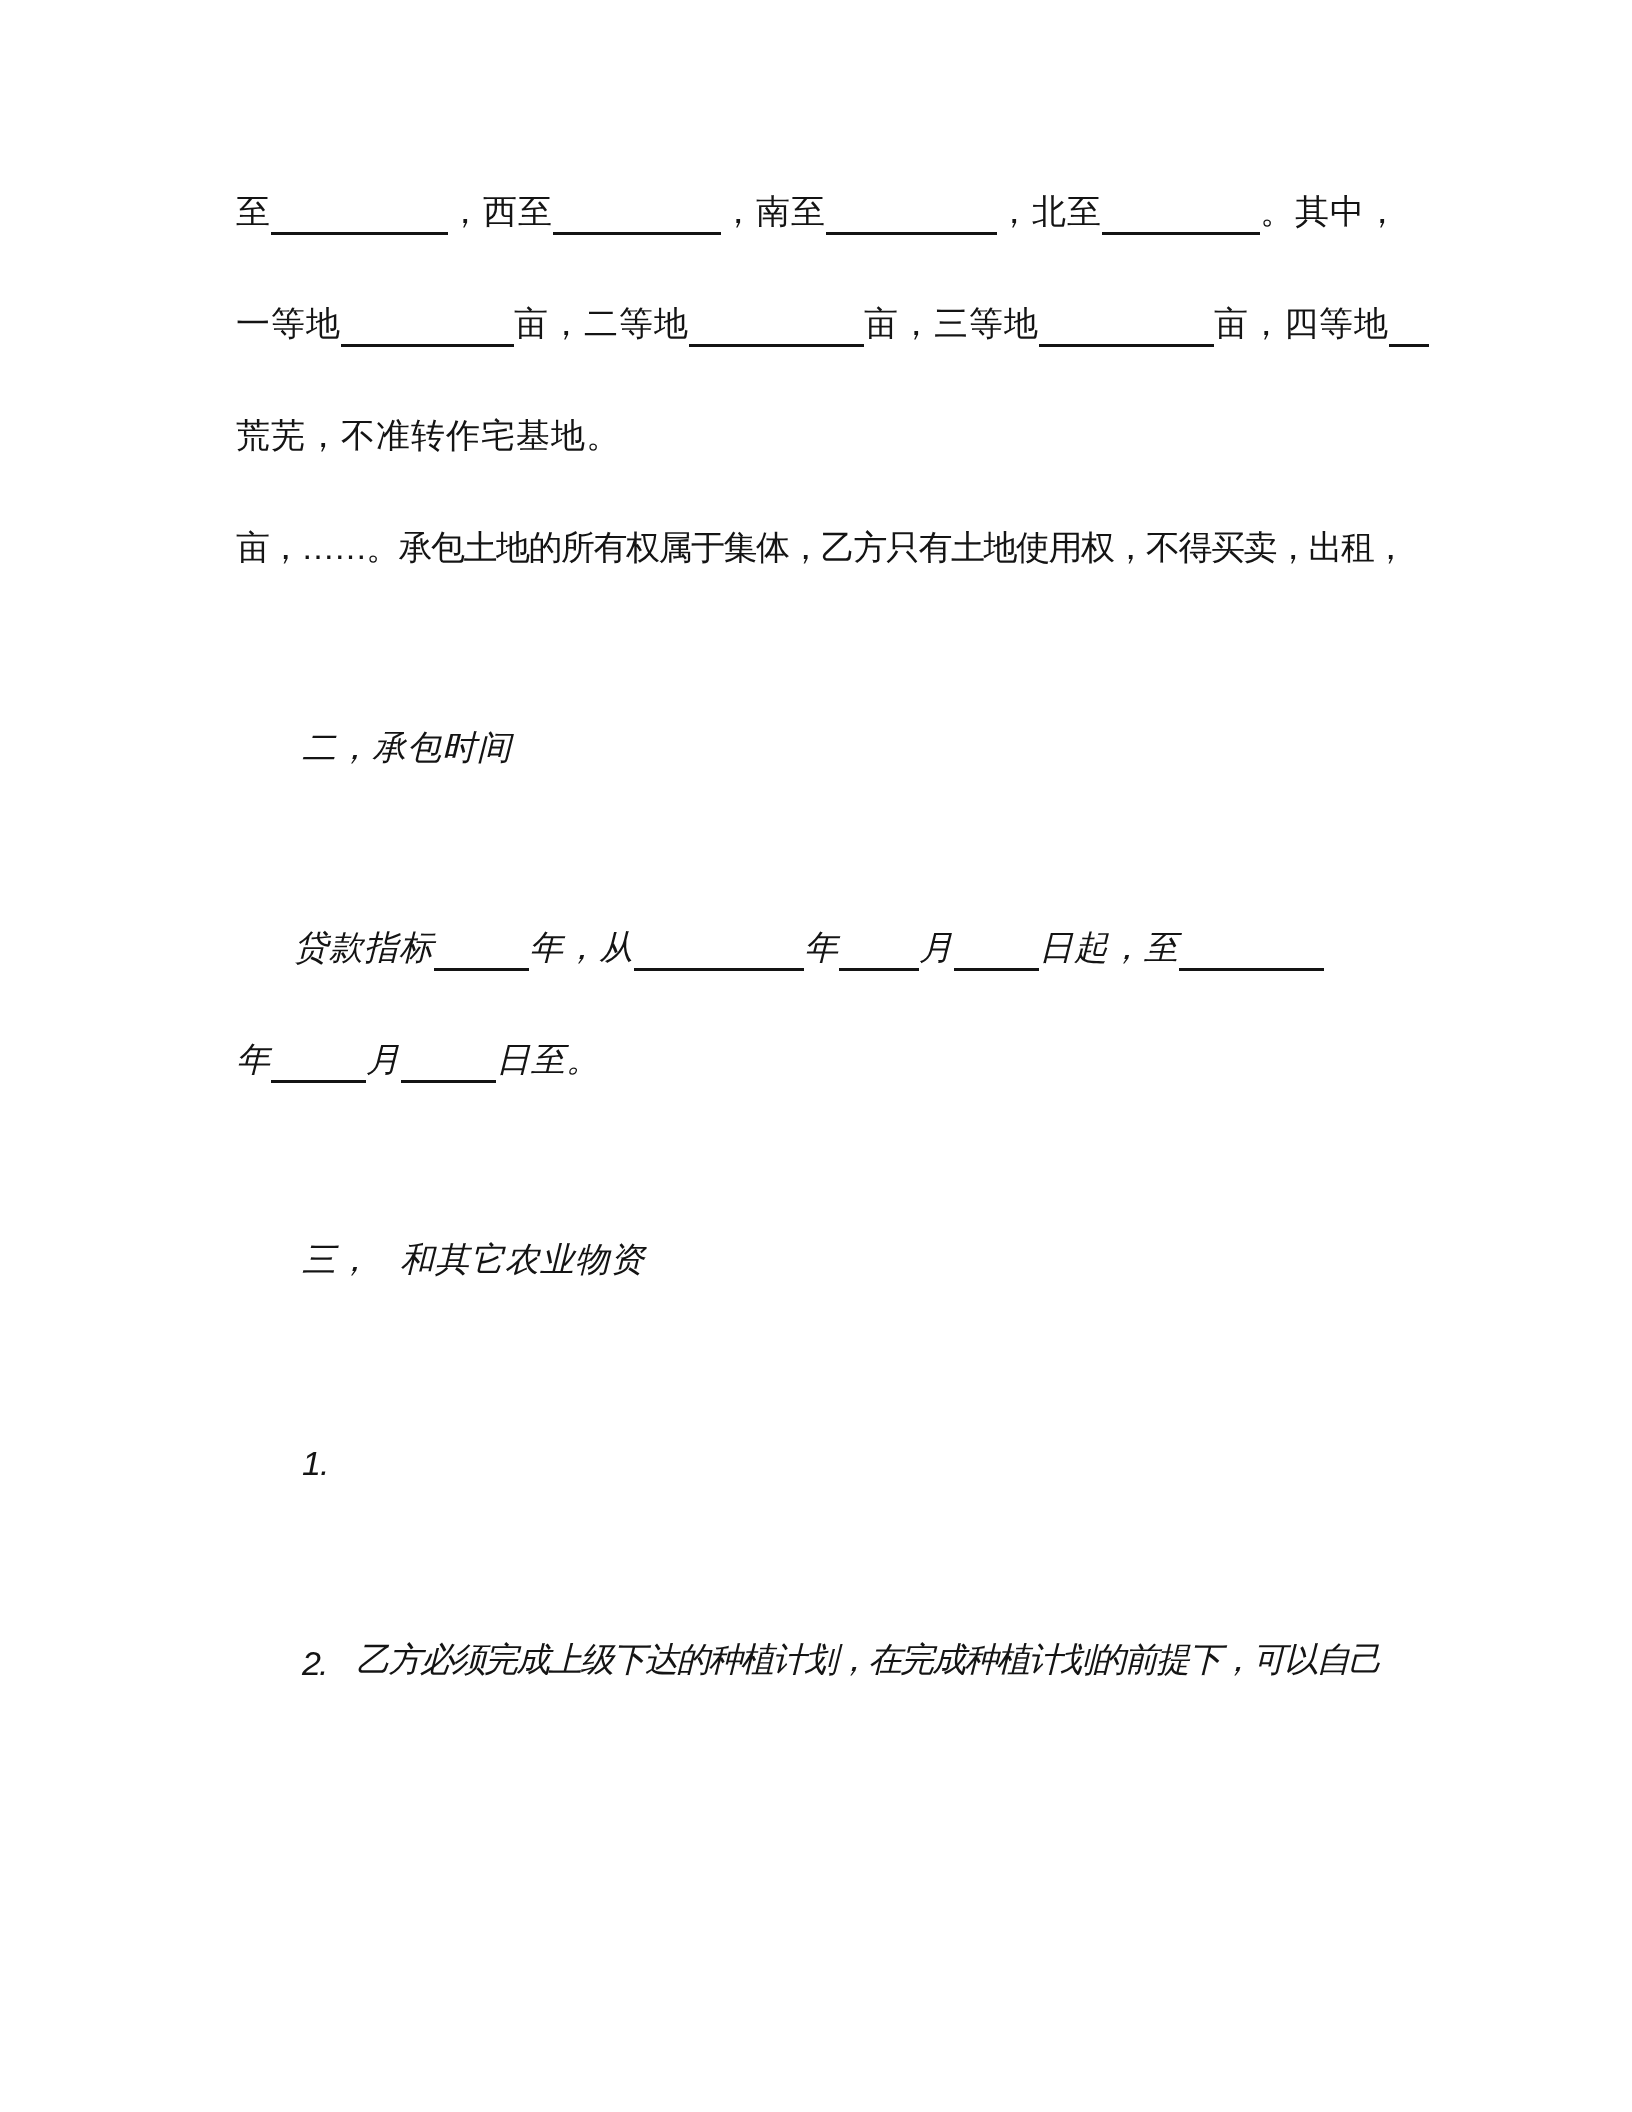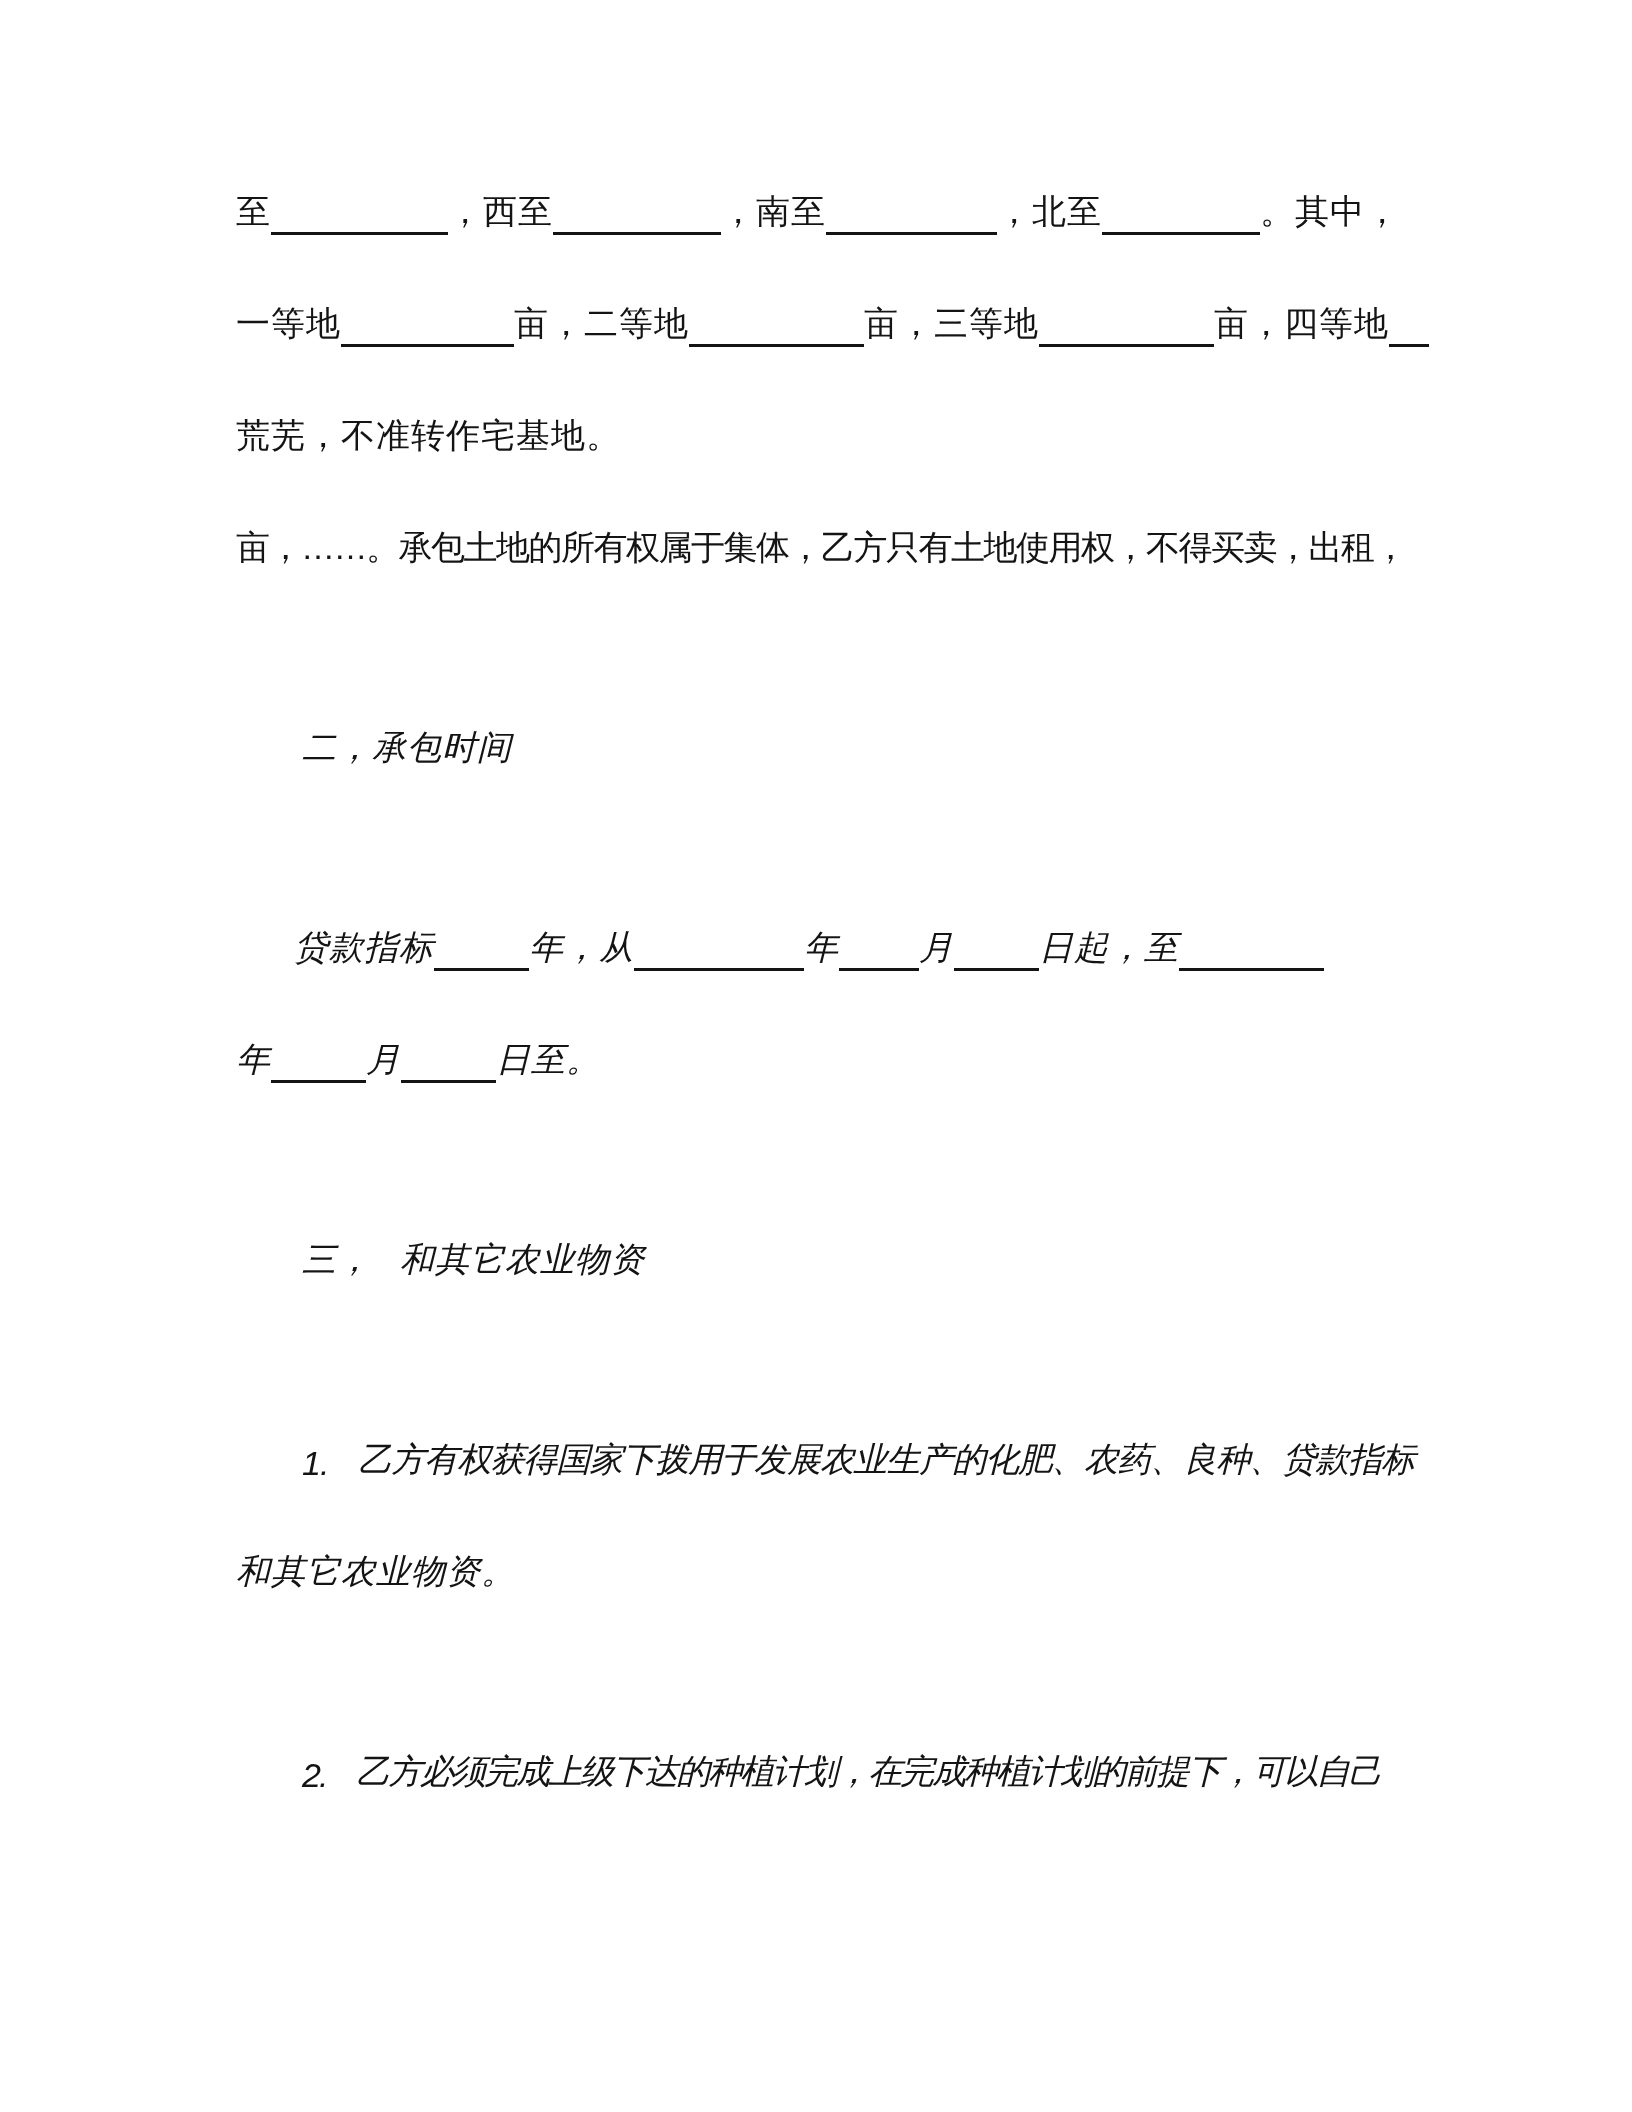--- a/index.html
+++ b/index.html
@@ -104,24 +104,20 @@
         <div class="line" style="padding-left: 66px;">
           <span class="t">三，</span>
           <span class="gap" style="width: 28px;"></span>
           <span class="t">和其它农业物资</span>
         </div>
       </div>
       <div class="para">
         <div class="line tight-1" style="padding-left: 66px;">
           <span class="t">1.</span>
           <span class="gap" style="width: 30px;"></span>
-          <span class="t">乙方有权获得国家下拨用于发展农业生产的化肥、农药、良种、贷款指标</span>
-        </div>
-        <div class="line">
-          <span class="t">和其它农业物资。</span>
         </div>
       </div>
       <div class="para">
         <div class="line tight-2" style="padding-left: 66px;">
           <span class="t">2.</span>
           <span class="gap" style="width: 30px;"></span>
           <span class="t">乙方必须完成上级下达的种植计划，在完成种植计划的前提下，可以自己</span>
         </div>
       </div>
     </div>

